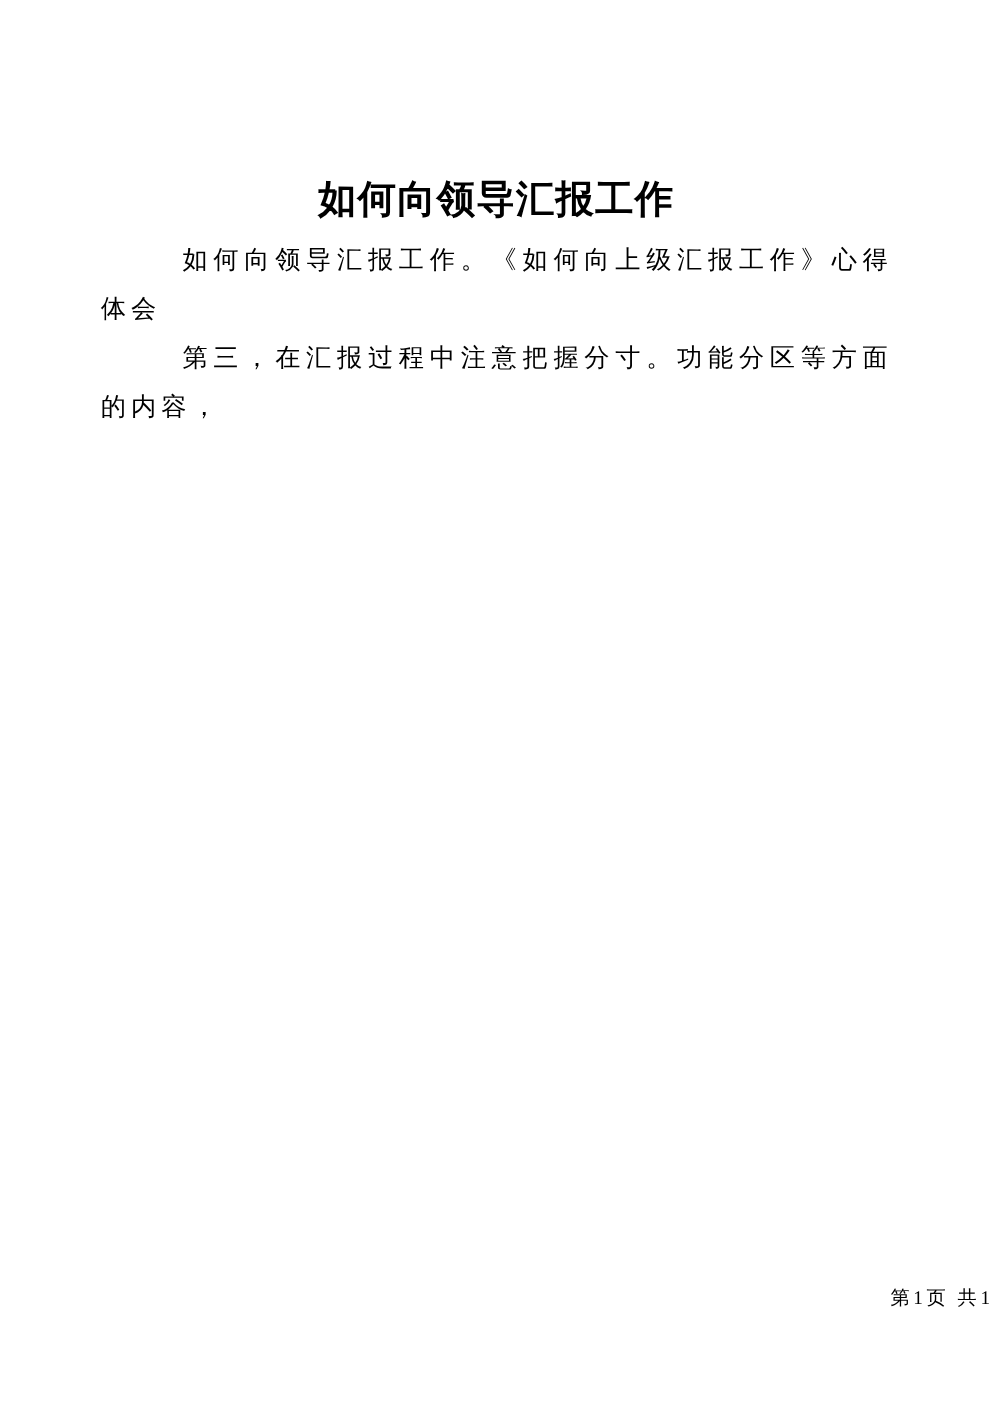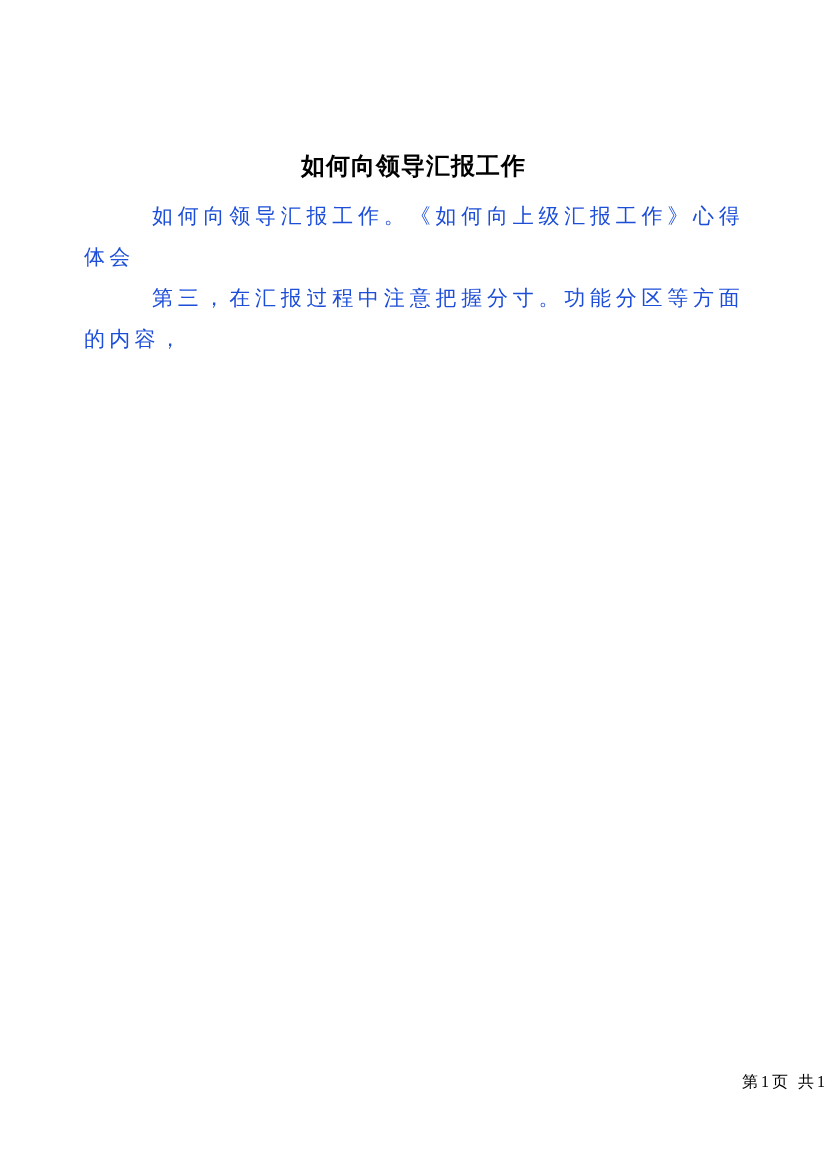--- a/index.html
+++ b/index.html
@@ -14,42 +14,42 @@
     background: #ffffff;
     color: #000000;
     font-family: "Liberation Serif", "DejaVu Serif", serif;
     overflow: hidden;
     box-sizing: border-box;
   }
   .doc-title {
     margin: 0;
     padding-top: 146px;
     text-align: center;
-    font-size: 24px;
+    font-size: 32px;
     line-height: 40px;
     font-weight: bold;
     letter-spacing: 1px;
     color: #000000;
   }
   .doc-body {
     position: absolute;
     top: 196px;
     left: 84px;
     width: 660px;
   }
   .doc-body p {
     margin: 0;
     font-size: 21px;
     line-height: 41px;
     letter-spacing: 4.2px;
     text-align: justify;
     text-justify: inter-character;
     text-indent: 68px;
     word-break: break-all;
-    color: #1d4ed8;
+    color: #000000;
   }
   .doc-footer {
     position: absolute;
     top: 1072px;
     left: 0;
     width: 827px;
     text-align: right;
   }
   .page-indicator {
     display: inline-block;

